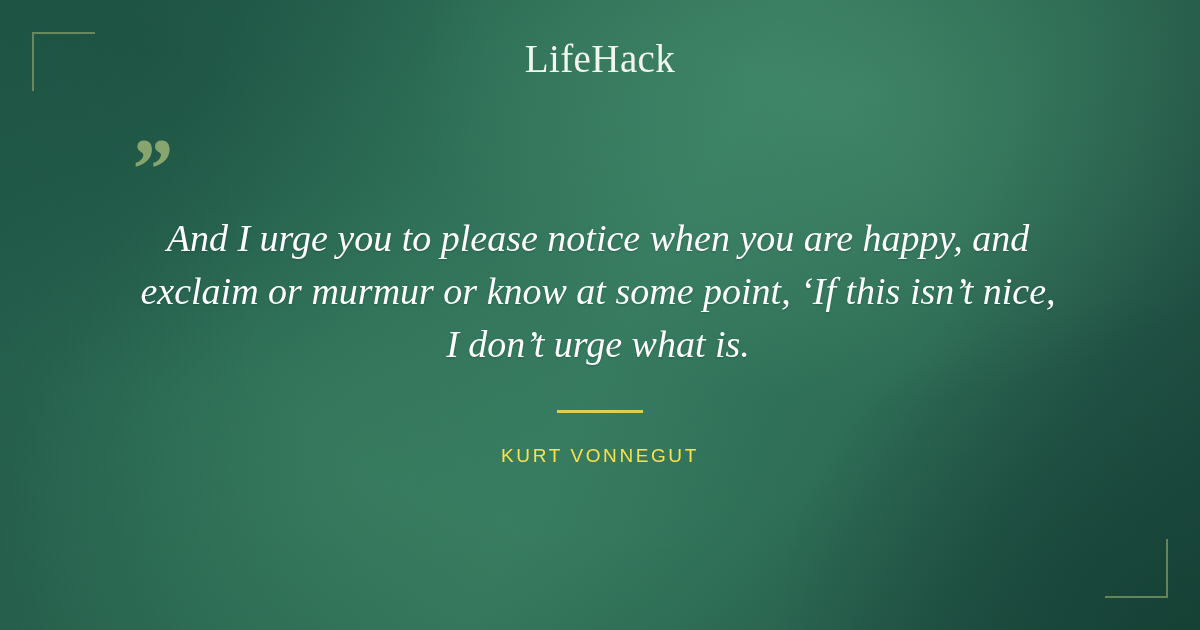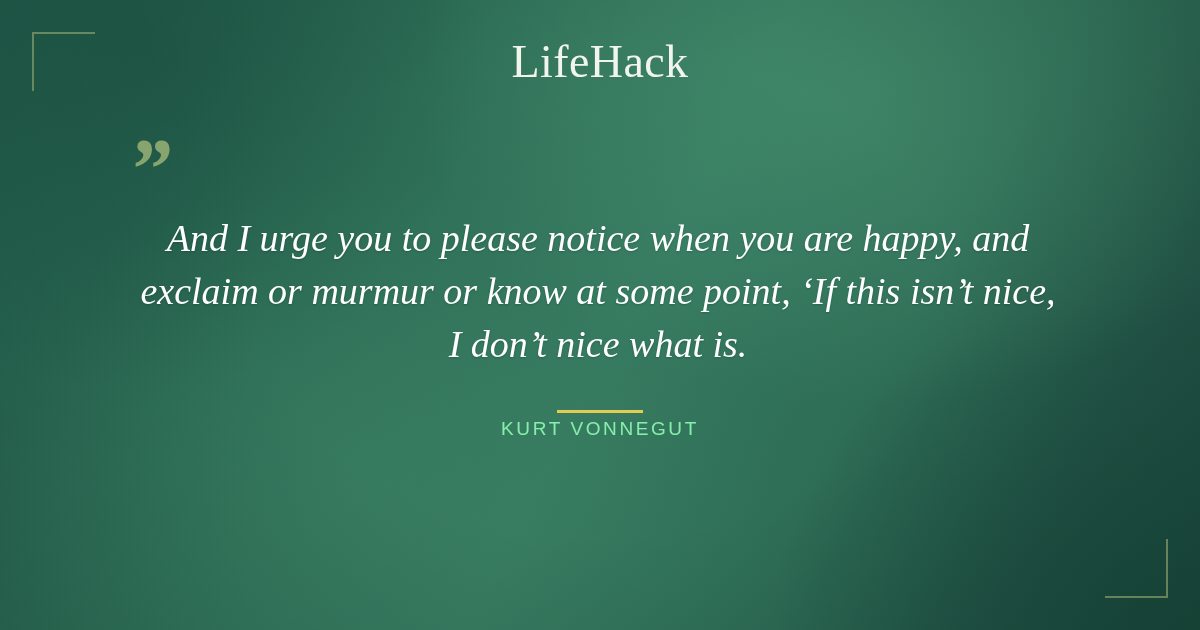--- a/index.html
+++ b/index.html
@@ -93,21 +93,21 @@
   }
 
   
   .brand {
     position: absolute;
     top: 39px;
     left: 0;
     width: 100%;
     text-align: center;
     font-family: "Liberation Serif", "DejaVu Serif", serif;
-    font-size: 46px;
+    font-size: 39px;
     letter-spacing: 0.4px;
     color: #f2f5ee;
     line-height: 1;
   }
 
   
   .quote-mark {
     position: absolute;
     left: 128px;
     top: 126px;
@@ -144,28 +144,28 @@
     left: 50%;
     top: 410px;
     transform: translateX(-50%);
     width: 86px;
     height: 3px;
     background: #e3cb55;
   }
   .author {
     position: absolute;
     left: 0;
-    top: 418px;
+    top: 445px;
     width: 100%;
     text-align: center;
     font-family: "Liberation Sans", sans-serif;
     font-size: 19px;
     font-weight: 400;
     letter-spacing: 2.6px;
-    color: #86efac;
+    color: #fde047;
   }
 </style>
 </head>
 <body>
 
 <div class="card">
 
   <div class="bg-base"></div>
   <div class="bg-glow-a"></div>
   <div class="bg-glow-b"></div>
@@ -175,19 +175,19 @@
   <div class="corner corner-tl"></div>
   <div class="corner corner-br"></div>
 
   <div class="brand">LifeHack</div>
 
   <div class="quote-mark">”</div>
 
   <div class="quote-block">
     <div class="quote-line">And I urge you to please notice when you are happy, and</div>
     <div class="quote-line">exclaim or murmur or know at some point, ‘If this isn’t nice,</div>
-    <div class="quote-line">I don’t nice what is.</div>
+    <div class="quote-line">I don’t urge what is.</div>
   </div>
 
   <div class="divider"></div>
   <div class="author">KURT VONNEGUT</div>
 
 </div>
 
 </body></html>

